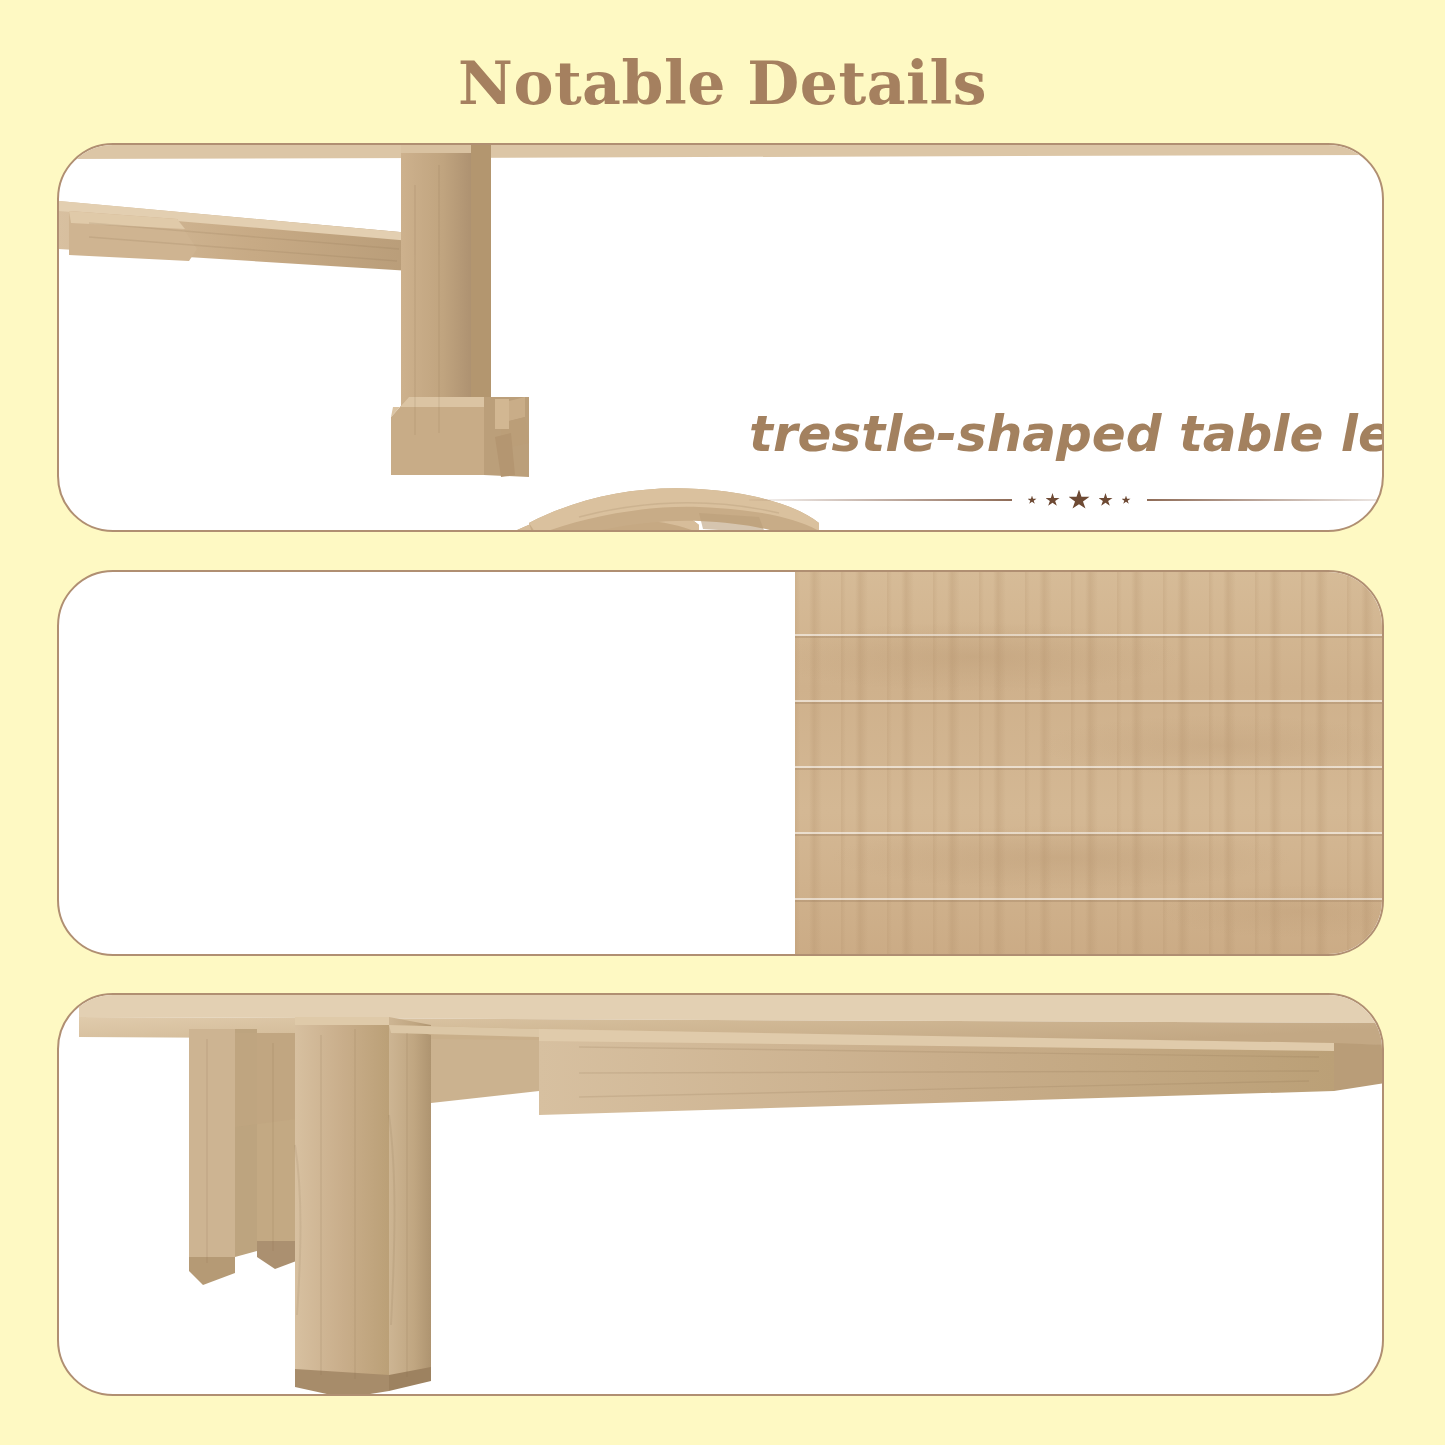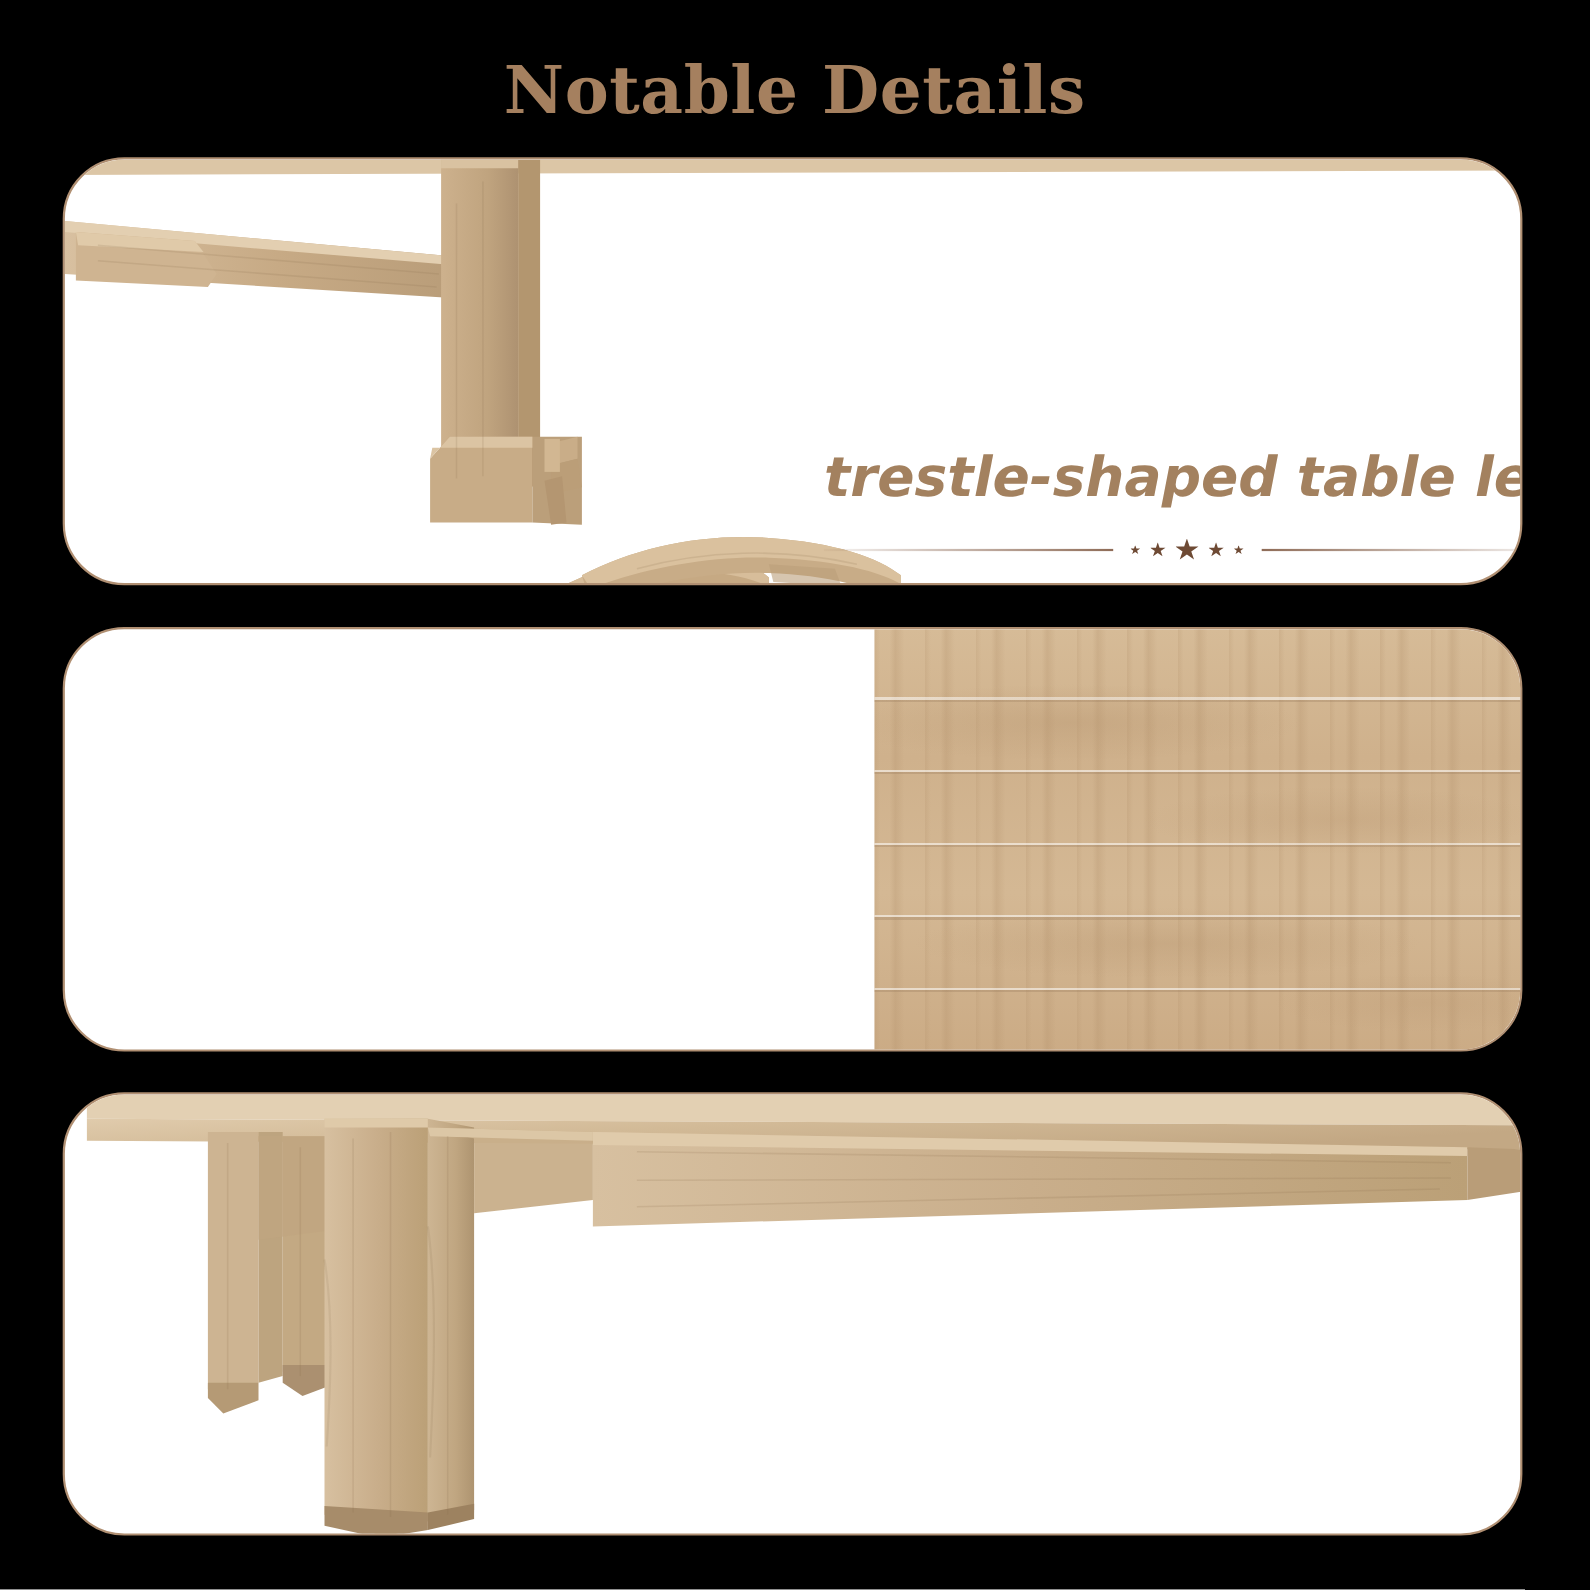--- a/index.html
+++ b/index.html
@@ -2,21 +2,21 @@
 <html><head>
 <meta charset="utf-8">
 <style>
   * { box-sizing: border-box; margin: 0; padding: 0; }
   html, body {
     width: 1445px; height: 1445px;
     background: #ffffff;
     font-family: "DejaVu Sans", sans-serif;
     overflow: hidden;
   }
-  .page { position: relative; width: 1445px; height: 1445px; background: #000000; }
+  .page { position: relative; width: 1445px; height: 1445px; background: #fef9c3; }
 
   
   .page-title {
     position: absolute;
     top: 48px; left: 0; width: 1445px;
     text-align: center;
     font-family: "DejaVu Serif", serif;
     font-weight: bold;
     font-size: 60px;
     letter-spacing: 0.5px;

